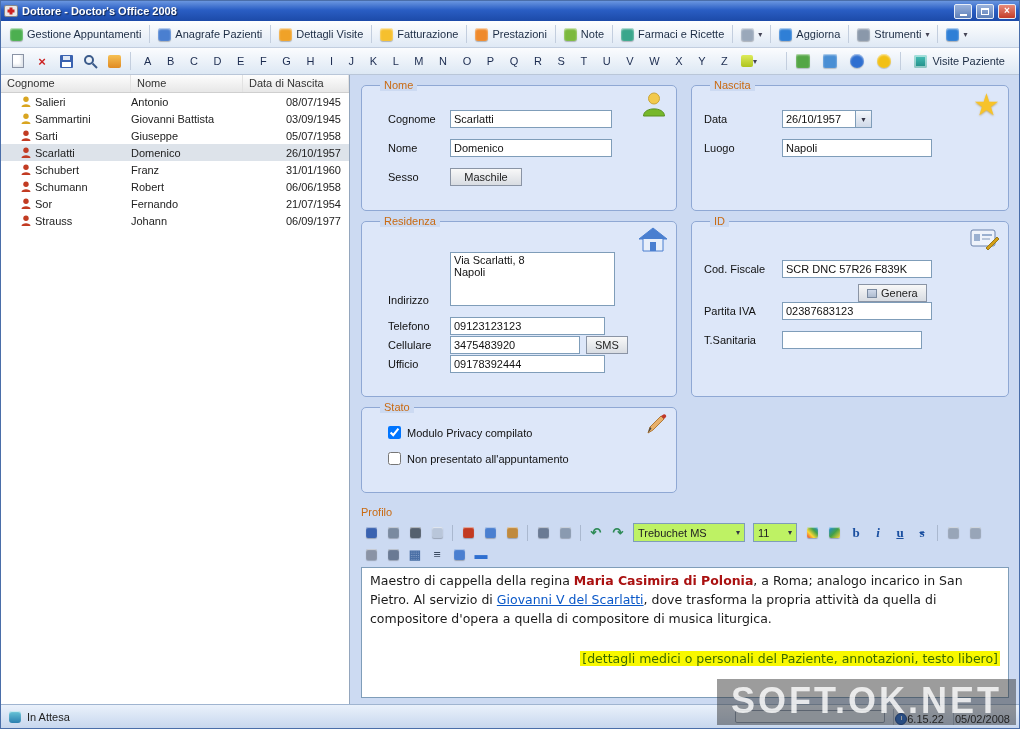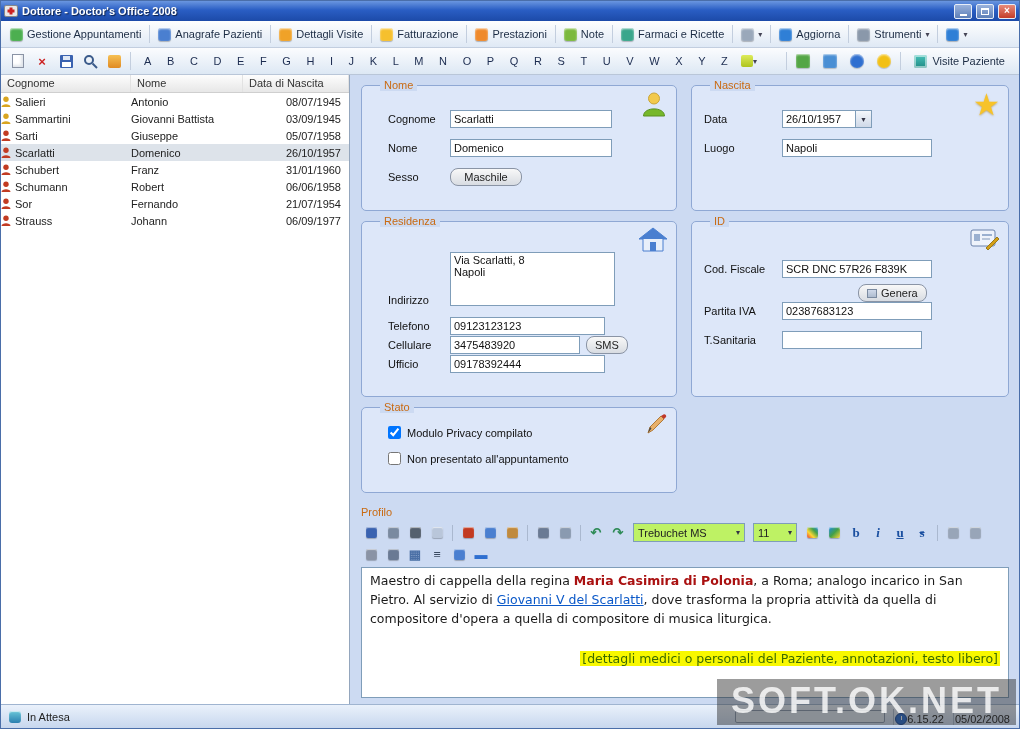--- a/index.html
+++ b/index.html
@@ -41,21 +41,21 @@
   .icon-visite{width:13px;height:13px;border-radius:2px;background:linear-gradient(#49c2ba,#1f8a84);box-shadow:inset 0 0 0 2px rgba(255,255,255,.5)}
 
   
   .main{flex:1;display:flex;min-height:0}
   .left-panel{width:349px;background:#fff;border-right:1px solid #94a6bd;display:flex;flex-direction:column;flex:0 0 auto}
   .thead{display:flex;height:18px;background:linear-gradient(#fdfdfd,#e7e7e7);border-bottom:1px solid #cfcfcf;color:#333;flex:0 0 auto}
   .th{padding:2px 6px;border-right:1px solid #e2e2e2;overflow:hidden;white-space:nowrap}
   .th1{width:130px}.th2{width:112px}.th3{flex:1}
   .trow{display:flex;height:17px;align-items:center;cursor:default}
   .trow.selected{background:#dde3ea}
-  .tc1{width:130px;display:flex;align-items:center;gap:4px;padding-left:0;overflow:hidden;white-space:nowrap}
+  .tc1{width:130px;display:flex;align-items:center;gap:4px;padding-left:20px;overflow:hidden;white-space:nowrap}
   .tc2{width:112px;overflow:hidden;white-space:nowrap}
   .tc3{flex:1;text-align:right;padding-right:8px;white-space:nowrap}
 
   
   .right-panel{flex:1;background:#ccdaf2;padding:10px 10px 6px 11px;display:flex;flex-direction:column;min-width:0}
   .grid{display:grid;grid-template-columns:316px 1fr;grid-template-rows:126px 176px 86px;gap:10px 14px;flex:0 0 auto}
   .box{position:relative;border:1px solid #8fa8d4;border-radius:5px;background:#dde7f9;padding:24px 10px 6px 26px}
   .box.rt{padding-left:12px}
   .box.pt-lg{padding-top:38px}
   .box.pt-md{padding-top:30px}
@@ -65,21 +65,21 @@
   .star-icon{font-size:30px;color:#f7c32a;text-shadow:0 1px 2px rgba(170,120,0,.55)}
   .at-icon{font-size:24px;font-weight:bold;color:#a58a2d;text-shadow:1px 1px 1px rgba(0,0,0,.25)}
   .frow{display:flex;align-items:center;margin-bottom:11px}
   .frow.tight{margin-bottom:1px}
   .flabel{width:62px;flex:0 0 auto;color:#111}
   .rt .flabel{width:78px}
   input.txt,textarea.txt{border:1px solid #7f9db9;font:11px "Liberation Sans",sans-serif;background:#fff;color:#111}
   input.txt{height:18px;padding:0 3px}
   textarea.txt{padding:1px 3px;resize:none;overflow-y:scroll}
   .w74{width:74px}.w130{width:130px}.w140{width:140px}.w146{width:146px}.w150{width:150px}.w155{width:155px}.w158{width:158px}.w162{width:162px}.w165{width:165px}
-  .btn{height:18px;border:1px solid #8a94a5;border-radius:8px;background:linear-gradient(#f8f8f8,#d8dce2);font:11px "Liberation Sans",sans-serif;padding:0 8px;display:inline-flex;align-items:center;justify-content:center;gap:4px;color:#222;cursor:default}
+  .btn{height:18px;border:1px solid #8a94a5;border-radius:0;background:linear-gradient(#f8f8f8,#d8dce2);font:11px "Liberation Sans",sans-serif;padding:0 8px;display:inline-flex;align-items:center;justify-content:center;gap:4px;color:#222;cursor:default}
   .btn.w72{width:72px}
   .drop{width:16px;height:18px;border:1px solid #7f9db9;border-left:none;background:linear-gradient(#f4f7fb,#cfd9e8);display:flex;align-items:center;justify-content:center;font-size:7px;color:#334}
   .combo{display:flex;align-items:center}
   .genera-row{padding-left:154px;margin-top:-5px;}
   .mini-grid{width:10px;height:9px;background:linear-gradient(#cfd9ea,#aebccf);border:1px solid #7a8aa0}
   .cbrow{display:flex;align-items:center;gap:6px;margin-bottom:13px;color:#111}
   .cbrow input{width:13px;height:13px}
 
   
   .profilo{flex:1;display:flex;flex-direction:column;margin-top:13px;min-height:0}

